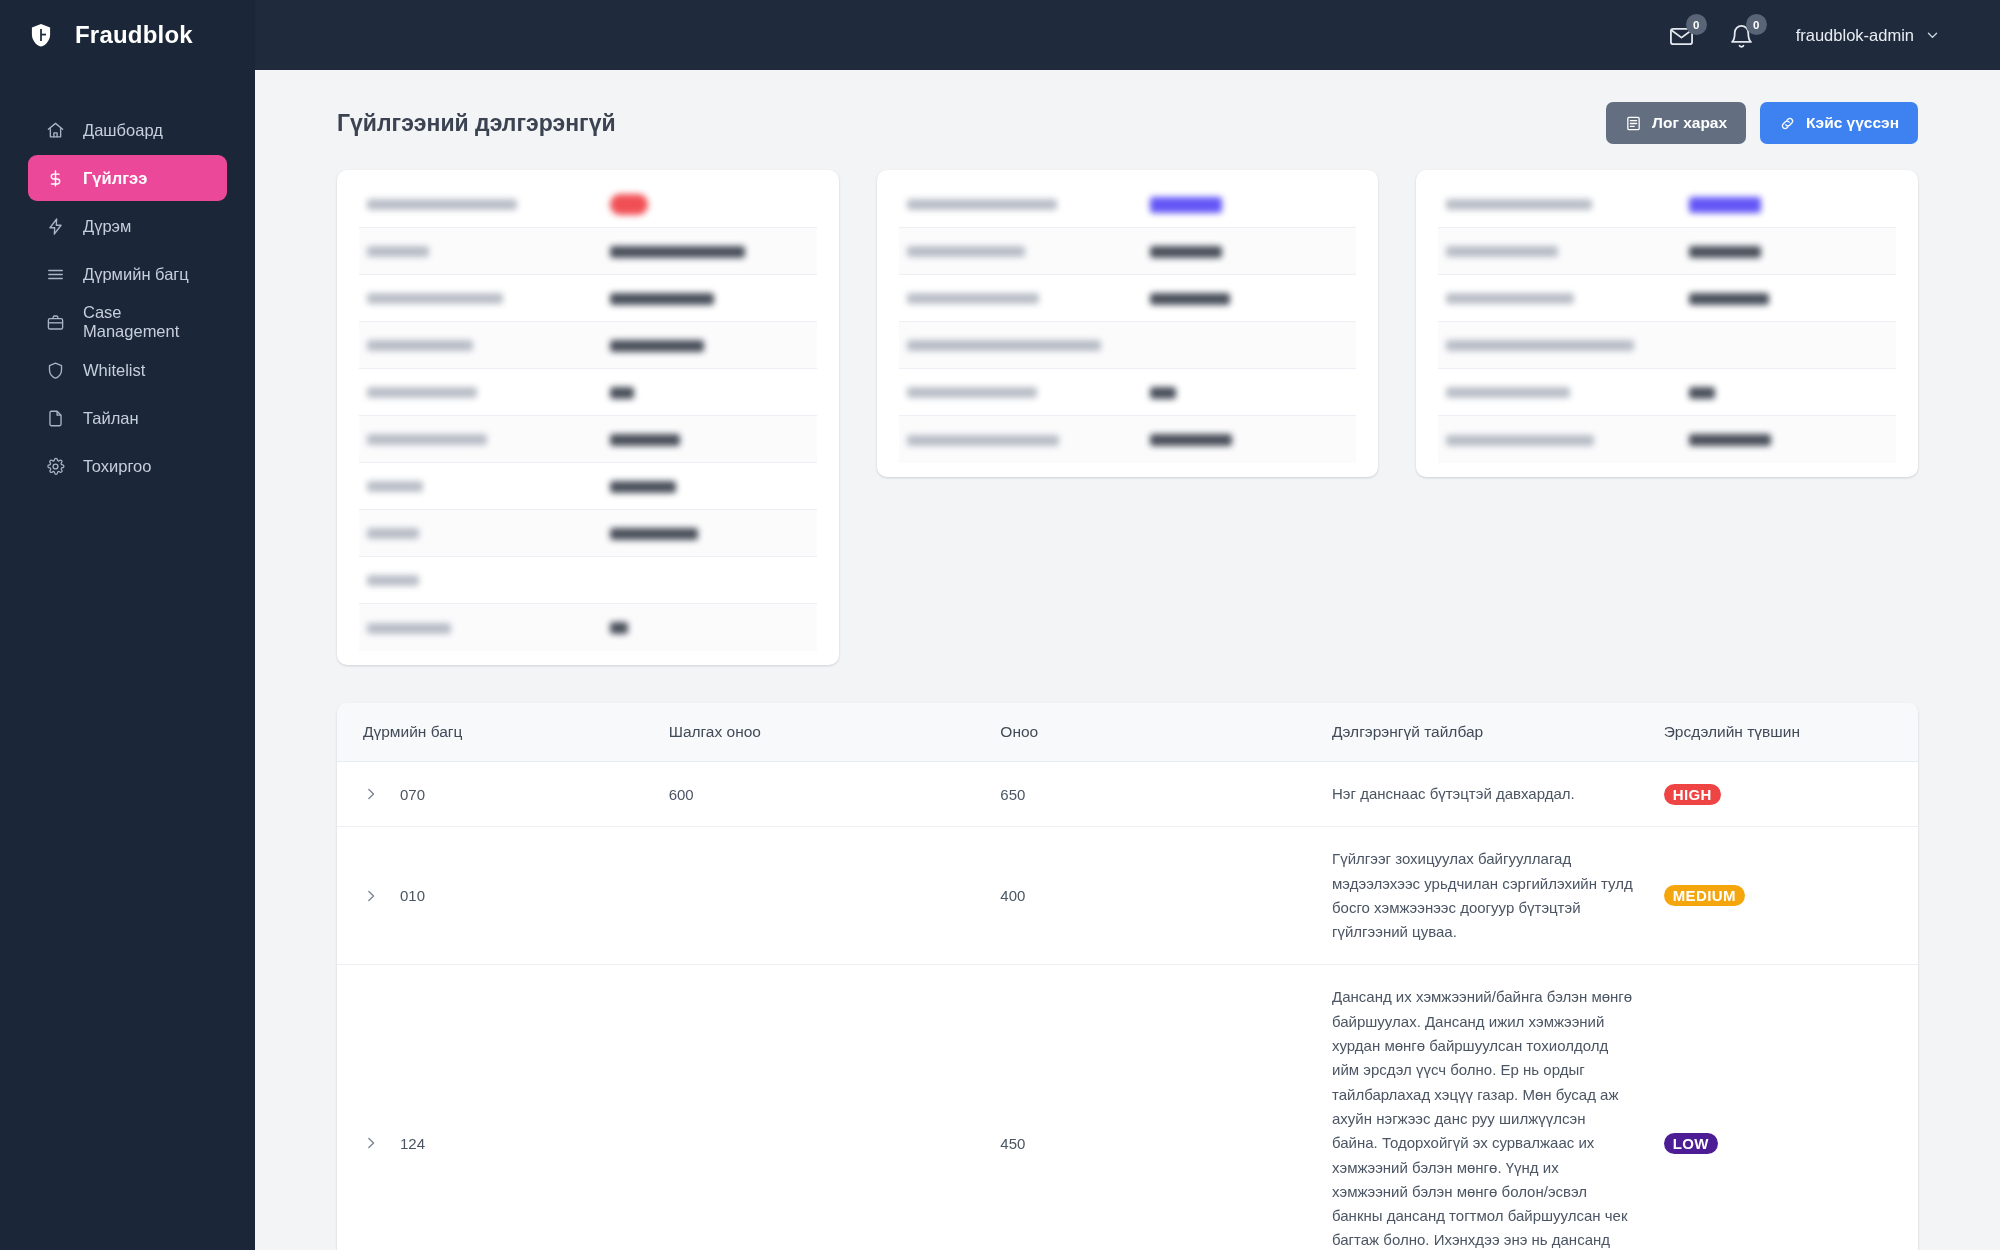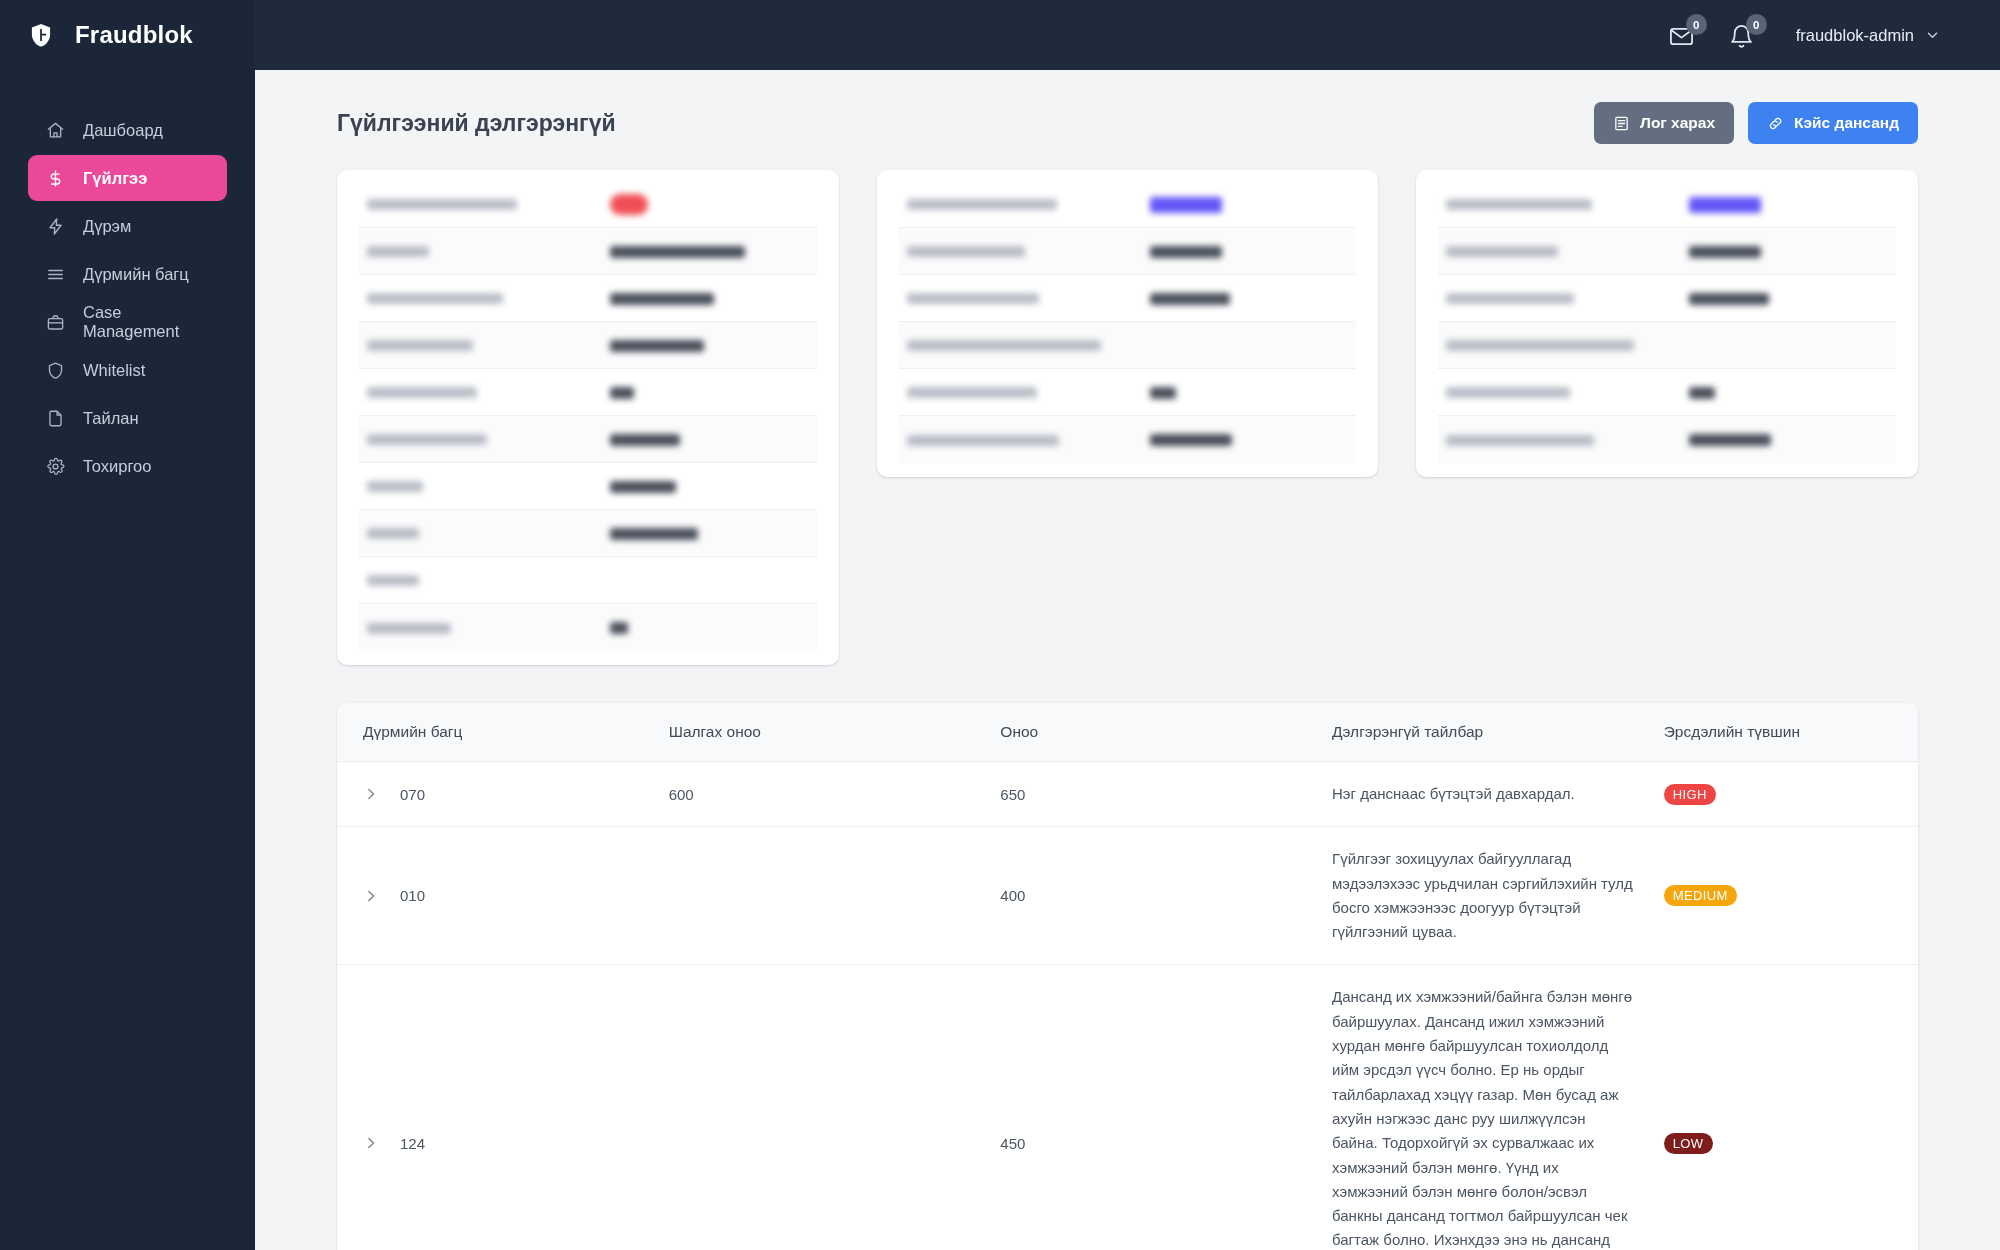--- a/index.html
+++ b/index.html
@@ -129,25 +129,25 @@
     padding: 20px 0; border-bottom: 1px solid #edeff3;
     vertical-align: middle;
   }
   tbody td.c-pkg { padding-left: 26px; }
   tbody td.c-desc { padding-right: 30px; line-height: 1.62; color: #4b5563; }
   .pkg-cell { display: flex; align-items: center; gap: 21px; }
   .chev-row { width: 16px; height: 16px; color: #7b8595; flex: 0 0 16px; cursor: pointer; }
   .risk {
     display: inline-flex; align-items: center; justify-content: center;
     height: 21px; padding: 0 9px; border-radius: 11px;
-    font-size: 13px; font-weight: 400; color: #ffffff; letter-spacing: .4px;
+    font-size: 15px; font-weight: 700; color: #ffffff; letter-spacing: .4px;
   }
   .risk.high   { background: #ef4444; }
   .risk.medium { background: #f5a60c; }
-  .risk.low    { background: #7f1d1d; }
+  .risk.low    { background: #4c1d95; }
 </style>
 </head>
 <body>
 
 <div class="app">
 
   <aside class="sidebar">
     <div class="brand">
       <svg class="brand-logo" viewBox="0 0 24 24" fill="currentColor">
         <path d="M12 1.8 3.6 5.1v6.2c0 5.3 3.6 10.2 8.4 11.4 4.8-1.2 8.4-6.1 8.4-11.4V5.1L12 1.8Z"></path>
@@ -255,21 +255,21 @@
                 <path d="M7.6 12h8.8"></path>
                 <path d="M7.6 16h5.4"></path>
               </svg>
             <span>Лог харах</span>
           </button>
           <button class="btn btn-primary">
             <svg class="btn-ico" viewBox="0 0 24 24" fill="none" stroke="currentColor" stroke-width="1.8" stroke-linecap="round" stroke-linejoin="round">
                 <path d="M9.6 13.8a3.8 3.8 0 0 0 5.7.4l2.8-2.8a3.8 3.8 0 1 0-5.4-5.4l-1.6 1.6"></path>
                 <path d="M14.4 10.2a3.8 3.8 0 0 0-5.7-.4L5.9 12.6a3.8 3.8 0 1 0 5.4 5.4l1.6-1.6"></path>
               </svg>
-            <span>Кэйс дансанд</span>
+            <span>Кэйс үүссэн</span>
           </button>
         </div>
       </div>
 
       <div class="cards-row">
           <div class="card c1">
             <div class="kv">
               <div class="k"><span class="blur k-bar" style="width: 150px;"></span></div>
               <div class="v"><span class="blur v-red" style="width: 38px;"></span></div>
             </div>

